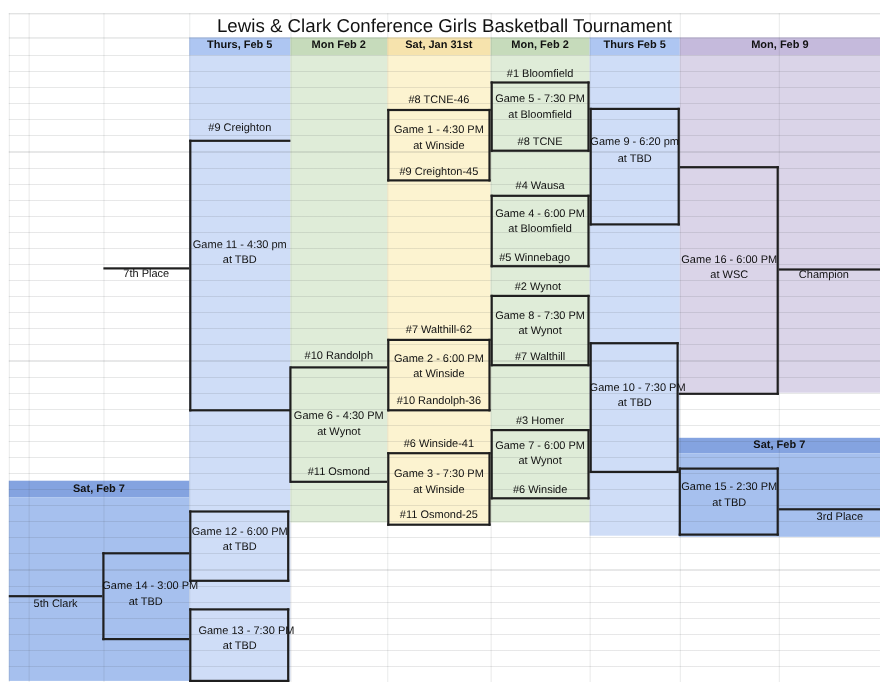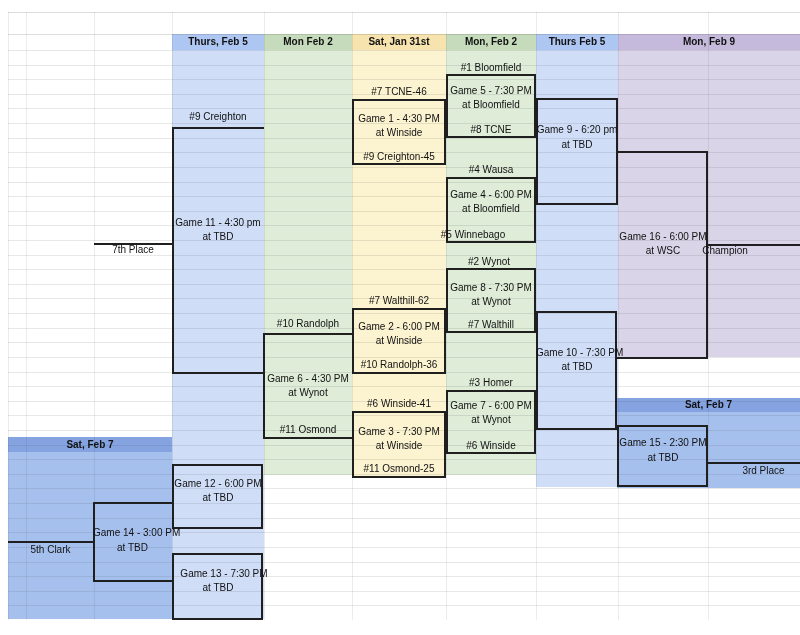--- a/index.html
+++ b/index.html
@@ -46,20 +46,21 @@
   <div class="vline" style="left:26px"></div>
   <div class="vline" style="left:94px"></div>
   <div class="vline" style="left:172px"></div>
   <div class="vline" style="left:264px"></div>
   <div class="vline" style="left:352px"></div>
   <div class="vline" style="left:446px"></div>
   <div class="vline" style="left:536px"></div>
   <div class="vline" style="left:618px"></div>
   <div class="vline" style="left:708px"></div>
 
+  <div id="title">Lewis &amp; Clark Conference Girls Basketball Tournament</div>
   <div class="hdr" style="left:172px;top:36px;width:92px">Thurs, Feb 5</div>
   <div class="hdr" style="left:264px;top:36px;width:88px">Mon Feb 2</div>
   <div class="hdr" style="left:352px;top:36px;width:94px">Sat, Jan 31st</div>
   <div class="hdr" style="left:446px;top:36px;width:90px">Mon, Feb 2</div>
   <div class="hdr" style="left:536px;top:36px;width:82px">Thurs Feb 5</div>
   <div class="hdr" style="left:618px;top:36px;width:182px">Mon, Feb 9</div>
   <div class="hdr" style="left:8px;top:439px;width:164px">Sat, Feb 7</div>
   <div class="hdr" style="left:617px;top:399px;width:183px">Sat, Feb 7</div>
 
   <div class="bl" style="left:352px;top:99px;width:94px;height:2px"></div>
@@ -153,56 +154,56 @@
   <div class="lbl" style="left:172px;top:477px;width:92px">Game 12 - 6:00 PM</div>
   <div class="lbl" style="left:172px;top:491px;width:92px">at TBD</div>
   <div class="lbl" style="left:172px;top:567px;width:104px">Game 13 - 7:30 PM</div>
   <div class="lbl" style="left:172px;top:581px;width:92px">at TBD</div>
 
   <div class="lbl" style="left:264px;top:317px;width:88px">#10 Randolph</div>
   <div class="lbl" style="left:264px;top:372px;width:88px">Game 6 - 4:30 PM</div>
   <div class="lbl" style="left:264px;top:386px;width:88px">at Wynot</div>
   <div class="lbl" style="left:264px;top:423px;width:88px">#11 Osmond</div>
 
-  <div class="lbl" style="left:352px;top:85px;width:94px">#7 TCNE-46</div>
+  <div class="lbl" style="left:352px;top:85px;width:94px">#8 TCNE-46</div>
   <div class="lbl" style="left:352px;top:112px;width:94px">Game 1 - 4:30 PM</div>
   <div class="lbl" style="left:352px;top:126px;width:94px">at Winside</div>
   <div class="lbl" style="left:352px;top:150px;width:94px">#9 Creighton-45</div>
   <div class="lbl" style="left:352px;top:294px;width:94px">#7 Walthill-62</div>
   <div class="lbl" style="left:352px;top:320px;width:94px">Game 2 - 6:00 PM</div>
   <div class="lbl" style="left:352px;top:334px;width:94px">at Winside</div>
   <div class="lbl" style="left:352px;top:358px;width:94px">#10 Randolph-36</div>
   <div class="lbl" style="left:352px;top:397px;width:94px">#6 Winside-41</div>
   <div class="lbl" style="left:352px;top:425px;width:94px">Game 3 - 7:30 PM</div>
   <div class="lbl" style="left:352px;top:439px;width:94px">at Winside</div>
   <div class="lbl" style="left:352px;top:462px;width:94px">#11 Osmond-25</div>
 
   <div class="lbl" style="left:446px;top:61px;width:90px">#1 Bloomfield</div>
   <div class="lbl" style="left:446px;top:84px;width:90px">Game 5 - 7:30 PM</div>
   <div class="lbl" style="left:446px;top:98px;width:90px">at Bloomfield</div>
   <div class="lbl" style="left:446px;top:123px;width:90px">#8 TCNE</div>
   <div class="lbl" style="left:446px;top:163px;width:90px">#4 Wausa</div>
   <div class="lbl" style="left:446px;top:188px;width:90px">Game 4 - 6:00 PM</div>
   <div class="lbl" style="left:446px;top:202px;width:90px">at Bloomfield</div>
-  <div class="lbl" style="left:428px;top:228px;width:90px">#5 Winnebago</div>
+  <div class="lbl" style="left:441px;top:228px;width:90px">#5 Winnebago</div>
   <div class="lbl" style="left:446px;top:255px;width:86px">#2 Wynot</div>
   <div class="lbl" style="left:446px;top:281px;width:90px">Game 8 - 7:30 PM</div>
   <div class="lbl" style="left:446px;top:295px;width:90px">at Wynot</div>
   <div class="lbl" style="left:446px;top:318px;width:90px">#7 Walthill</div>
   <div class="lbl" style="left:446px;top:376px;width:90px">#3 Homer</div>
   <div class="lbl" style="left:446px;top:399px;width:90px">Game 7 - 6:00 PM</div>
   <div class="lbl" style="left:446px;top:413px;width:90px">at Wynot</div>
   <div class="lbl" style="left:446px;top:439px;width:90px">#6 Winside</div>
 
   <div class="lbl" style="left:536px;top:123px;width:82px">Game 9 - 6:20 pm</div>
   <div class="lbl" style="left:536px;top:138px;width:82px">at TBD</div>
   <div class="lbl" style="left:536px;top:346px;width:82px">Game 10 - 7:30 PM</div>
   <div class="lbl" style="left:536px;top:360px;width:82px">at TBD</div>
 
   <div class="lbl" style="left:618px;top:230px;width:90px">Game 16 - 6:00 PM</div>
   <div class="lbl" style="left:618px;top:244px;width:90px">at WSC</div>
   <div class="lbl" style="left:618px;top:436px;width:90px">Game 15 - 2:30 PM</div>
   <div class="lbl" style="left:618px;top:451px;width:90px">at TBD</div>
 
-  <div class="lbl" style="left:684px;top:244px;width:82px">Champion</div>
+  <div class="lbl" style="left:708px;top:244px;width:82px">Champion</div>
   <div class="lbl" style="left:708px;top:464px;width:111px">3rd Place</div>
 
 </div>
 
 </body></html>

